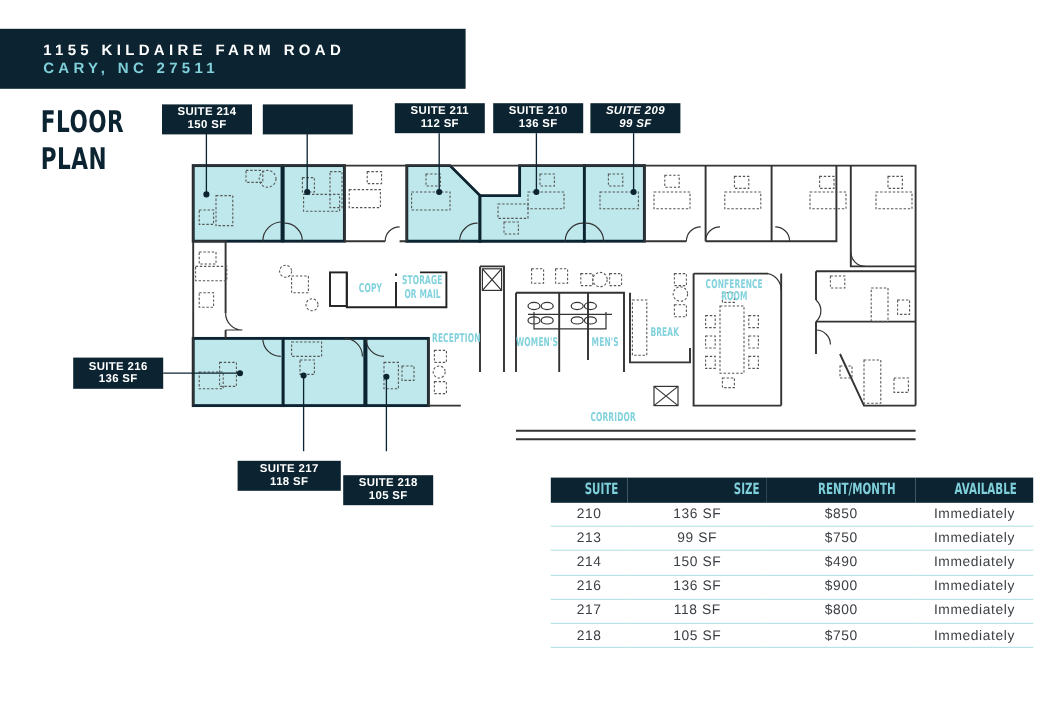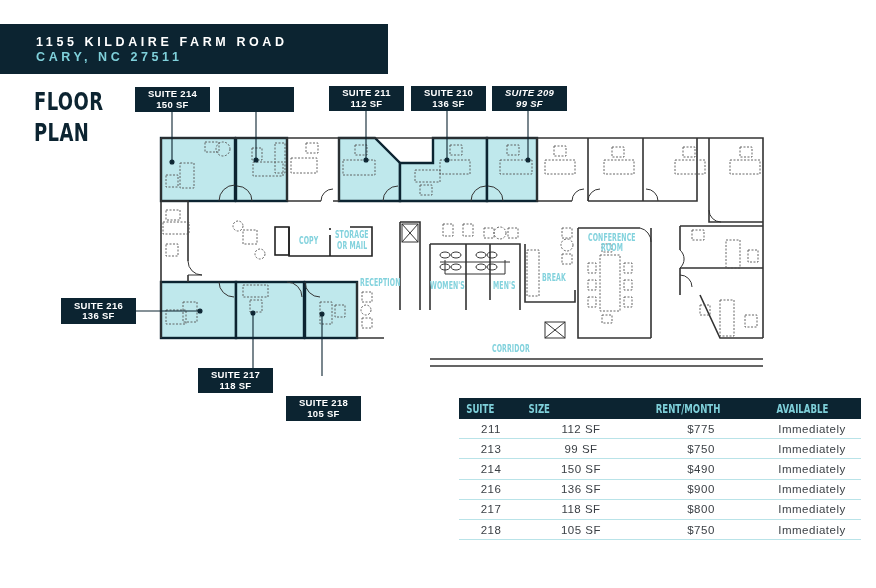--- a/index.html
+++ b/index.html
@@ -11,21 +11,21 @@
 
   .title { position: absolute; left: 34px; top: 86px; color: #0c2431; font-family: "DejaVu Sans", sans-serif; font-weight: 700; font-size: 25px; line-height: 31px; transform: scaleX(0.72); transform-origin: left top; letter-spacing: 0.5px; }
 
   .callout { position: absolute; background: #0c2431; color: #ffffff; font-weight: 700; font-size: 9.5px; line-height: 10.5px; text-align: center; display: flex; flex-direction: column; justify-content: center; letter-spacing: 0.3px; }
 
   .plan { position: absolute; left: 0; top: 0; }
 
   .room-label { position: absolute; color: #82d2dd; font-family: "DejaVu Sans", sans-serif; font-weight: 700; font-size: 10px; line-height: 10px; transform: scaleX(0.62); transform-origin: left top; white-space: nowrap; letter-spacing: 0.2px; }
 
   table.avail { position: absolute; left: 459px; top: 398px; width: 402px; border-collapse: collapse; }
-  table.avail th { background: #0c2431; color: #7fd0da; font-family: "DejaVu Sans", sans-serif; font-weight: 700; font-size: 13px; height: 21px; padding: 0; text-align: left; }
+  table.avail th { background: #0c2431; color: #7fd0da; font-family: "DejaVu Sans", sans-serif; font-weight: 700; font-size: 13px; height: 21px; padding: 0; text-align: right; }
   table.avail th span { display: inline-block; transform: scaleX(0.66); }
   table.avail td { color: #3a3f44; font-size: 11.5px; height: 19.2px; padding: 0; text-align: center; border-bottom: 1.5px solid #b9e3e8; letter-spacing: 0.5px; }
   table.avail col.c1 { width: 64px; } table.avail col.c2 { width: 116px; } table.avail col.c3 { width: 124px; } table.avail col.c4 { width: 98px; }
 </style>
 </head>
 <body>
 
 <div class="header-band"></div>
 <div class="addr1">1155 KILDAIRE FARM ROAD</div>
 <div class="addr2">CARY, NC 27511</div>
@@ -211,21 +211,21 @@
   <span>136 SF</span>
 </div>
 <div class="callout" style="left:492px;top:86px;width:75px;height:25px;font-style:italic;">
   <span>SUITE 209</span>
   <span>99 SF</span>
 </div>
 <div class="callout" style="left:61px;top:298px;width:75px;height:26px;">
   <span>SUITE 216</span>
   <span>136 SF</span>
 </div>
-<div class="callout" style="left:198px;top:368px;width:75px;height:25px;">
+<div class="callout" style="left:198px;top:384px;width:86px;height:25px;">
   <span>SUITE 217</span>
   <span>118 SF</span>
 </div>
 <div class="callout" style="left:286px;top:376px;width:75px;height:25px;margin-top:20px;">
   <span>SUITE 218</span>
   <span>105 SF</span>
 </div>
 
 <div class="room-label" style="left:299px;top:236px;">COPY</div>
 <div class="room-label" style="left:335px;top:230px;">STORAGE</div>
@@ -248,23 +248,23 @@
   <thead>
     <tr>
       <th><span>SUITE</span></th>
       <th><span>SIZE</span></th>
       <th><span>RENT/MONTH</span></th>
       <th><span>AVAILABLE</span></th>
     </tr>
   </thead>
   <tbody>
     <tr>
-        <td>211</td>
-        <td>112 SF</td>
-        <td>$775</td>
+        <td>210</td>
+        <td>136 SF</td>
+        <td>$850</td>
         <td>Immediately</td>
       </tr>
     <tr>
         <td>213</td>
         <td>99 SF</td>
         <td>$750</td>
         <td>Immediately</td>
       </tr>
     <tr>
         <td>214</td>

